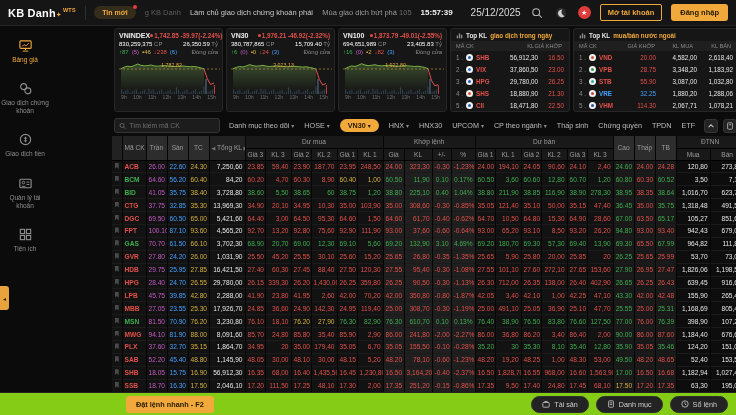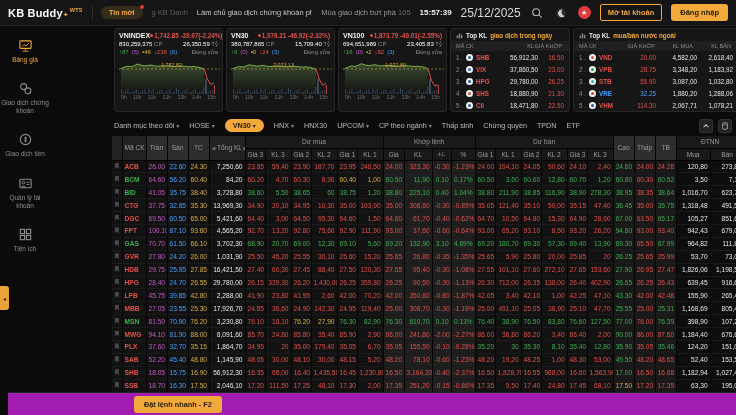--- a/index.html
+++ b/index.html
@@ -13,21 +13,21 @@
   .logo sup { color:#f2a93b; font-size:5.5px; font-weight:bold; margin-left:1px; }
   .logo .star { color:#f2a93b; font-size:7px; }
   .tb-divider { width:1px; height:14px; background:#2e2e2e; }
   .badge-new { position:relative; background:#352d1c; color:#f2a93b; font-size:7px; font-weight:bold; border-radius:9px; padding:3px 8px; white-space:nowrap; cursor:pointer; }
   .badge-new .reddot { position:absolute; top:-1px; right:-1px; width:4px; height:4px; border-radius:50%; background:#e23b3b; }
   .marquee { color:#5f5f5f; font-size:7.5px; white-space:nowrap; }
   .promo { color:#c9c9c9; font-size:7.5px; white-space:nowrap; flex:0 1 auto; overflow:hidden; }
   .season { color:#9a9a9a; font-size:7.5px; white-space:nowrap; margin-left:auto; }
   .season b { color:#6a6a6a; font-weight:normal; }
   .clock { color:#f0f0f0; font-size:8px; font-weight:bold; white-space:nowrap; }
-  .tbdate { color:#d9d9d9; font-size:12px; white-space:nowrap; }
+  .tbdate { color:#d9d9d9; font-size:10px; white-space:nowrap;margin-left:9px; }
   .tb-icon { width:15px; height:15px; display:flex; align-items:center; justify-content:center; cursor:pointer; flex:none; }
   .star-badge { width:13px; height:13px; border-radius:50%; background:#e23b3b; color:#fff; font-size:7px; display:flex; align-items:center; justify-content:center; cursor:pointer; flex:none; }
   .btn-outline { border:1px solid #f2a93b; color:#f2a93b; font-size:7.5px; font-weight:bold; border-radius:2px; padding:3px 7px; white-space:nowrap; cursor:pointer; background:transparent; }
   .btn-solid { background:#f2a93b; color:#241903; font-size:7.5px; font-weight:bold; border-radius:3px; padding:4px 9px; white-space:nowrap; cursor:pointer; border:none; }
 
   
   .sidebar { position:absolute; top:26px; left:0; bottom:0; width:50px; background:#0b0b0b; display:flex; flex-direction:column; align-items:center; padding-top:12px; gap:17px; }
   .side-item { display:flex; flex-direction:column; align-items:center; gap:3px; color:#8d8d8d; cursor:pointer; width:48px; }
   .side-item.active { color:#f2a93b; }
   .side-item .lbl { font-size:6.5px; text-align:center; line-height:1.25; }
@@ -91,32 +91,32 @@
   tbody tr { height:12.9px; border-bottom:1px solid #1b1b1b; background:#121212; cursor:pointer; }
   tbody td { text-align:right; }
   td.code { text-align:left; font-weight:bold; }
   td.bm { text-align:center; }
   .bmk { display:inline-block; width:4px; height:6px; background:#4a4a4a; clip-path:polygon(0 0,100% 0,100% 100%,50% 68%,0 100%); cursor:pointer; }
   td.gm { background:#1f1f1f; }
   td.gc { background:#191919; }
   td.gf { background:#0d0d0d; color:#e8e8e8; }
 
   
-  .bottombar { position:absolute; left:8px; right:0; bottom:0; height:23px; background:#a21caf; border-top:1px solid #222; display:flex; align-items:center; padding:0 8px; }
+  .bottombar { position:absolute; left:0; right:0; bottom:0; height:23px; background:#84cc16; border-top:1px solid #222; display:flex; align-items:center; padding:0 8px;justify-content:center; }
   .quick-order { background:#f2a93b; color:#241903; font-size:7.3px; font-weight:bold; border:none; border-radius:3px; padding:4px 10px; margin-left:118px; cursor:pointer; }
   .br-group { margin-left:auto; display:flex; gap:7px; }
   .pill { background:#232323; color:#cfcfcf; font-size:7.2px; border-radius:10px; padding:3px 10px; display:flex; align-items:center; gap:4px; cursor:pointer; border:1px solid #2e2e2e; }
 </style>
 </head>
 <body>
 
 <div class="app">
 
   <header class="topbar">
-    <div class="logo"><span>KB Buddy</span><span class="star">✦</span><sup>WTS</sup></div>
+    <div class="logo"><span>KB Danh</span><span class="star">✦</span><sup>WTS</sup></div>
     <div class="tb-divider"></div>
     <div class="badge-new"><span>Tin mới</span><span class="reddot"></span></div>
     <div class="marquee">g KB Danh</div>
     <div class="promo">Làm chủ giao dịch chứng khoán phái sinh với bộ lệnh điều kiện trên KB Buddy WTS</div>
     <div class="season"><span>Mùa giao dịch bứt phá</span> <b>105</b></div>
     <div class="clock">15:57:39</div>
     <div class="tbdate">25/12/2025</div>
     <div class="tb-icon">
       <svg width="12" height="12" viewBox="0 0 14 14">
           <circle cx="6" cy="6" r="4" fill="none" stroke="#b5b5b5" stroke-width="1.2"></circle>
@@ -558,20 +558,27 @@
             </span>
             <span class="tl-code c-down" style="width:25px;flex:none;">VHM</span>
             <span class="num c-down" style="width:32px;flex:none;">114.30</span>
             <span class="num c-w" style="width:41px;flex:none;">2,067,71</span>
             <span class="num c-w" style="flex:1;">1,078,21</span>
           </div>
         </div>
       </section>
 
     <section class="filterbar">
+      <div class="search">
+        <svg width="8" height="8" viewBox="0 0 14 14">
+            <circle cx="6" cy="6" r="4" fill="none" stroke="#6f6f6f" stroke-width="1.5"></circle>
+            <line x1="9" y1="9" x2="12.5" y2="12.5" stroke="#6f6f6f" stroke-width="1.5"></line>
+          </svg>
+        <input placeholder="Tìm kiếm mã CK" style="">
+      </div>
       <div style="display:flex;align-items:center;gap:10px;" id="filterTabs">
           <span class="ftab">Danh mục theo dõi<span class="caret">▾</span></span>
           <span class="ftab">HOSE<span class="caret">▾</span></span>
           <span class="ftab sel">VN30<span class="caret">▾</span></span>
           <span class="ftab">HNX<span class="caret">▾</span></span>
           <span class="ftab">HNX30</span>
           <span class="ftab">UPCOM<span class="caret">▾</span></span>
           <span class="ftab">CP theo ngành<span class="caret">▾</span></span>
           <span class="ftab">Thấp sinh</span>
           <span class="ftab">Chứng quyền</span>
@@ -1186,14 +1193,38 @@
               <td class="c-w gf">195,00</td>
             </tr>
           </tbody>
         </table>
     </section>
 
   </main>
 
   <footer class="bottombar">
     <button class="quick-order">Đặt lệnh nhanh - F2</button>
+    <div class="br-group">
+      <div class="pill">
+        <svg width="8" height="8" viewBox="0 0 10 10">
+            <rect x="1" y="3" width="8" height="6" rx="1" fill="none" stroke="#cfcfcf" stroke-width="1"></rect>
+            <path d="M3.5 3V1.8h3V3" fill="none" stroke="#cfcfcf" stroke-width="1"></path>
+          </svg>
+        <span>Tài sản</span>
+      </div>
+      <div class="pill">
+        <svg width="8" height="8" viewBox="0 0 10 10">
+            <rect x="2" y="1" width="6" height="8" rx="1" fill="none" stroke="#cfcfcf" stroke-width="1"></rect>
+            <line x1="3.5" y1="3.5" x2="6.5" y2="3.5" stroke="#cfcfcf" stroke-width="1"></line>
+            <line x1="3.5" y1="5.5" x2="6.5" y2="5.5" stroke="#cfcfcf" stroke-width="1"></line>
+          </svg>
+        <span>Danh mục</span>
+      </div>
+      <div class="pill">
+        <svg width="8" height="8" viewBox="0 0 10 10">
+            <circle cx="5" cy="5" r="4" fill="none" stroke="#cfcfcf" stroke-width="1"></circle>
+            <path d="M5 3v2.2l1.6 1" fill="none" stroke="#cfcfcf" stroke-width="1"></path>
+          </svg>
+        <span>Sổ lệnh</span>
+      </div>
+    </div>
   </footer>
 </div>
 
 </body></html>

